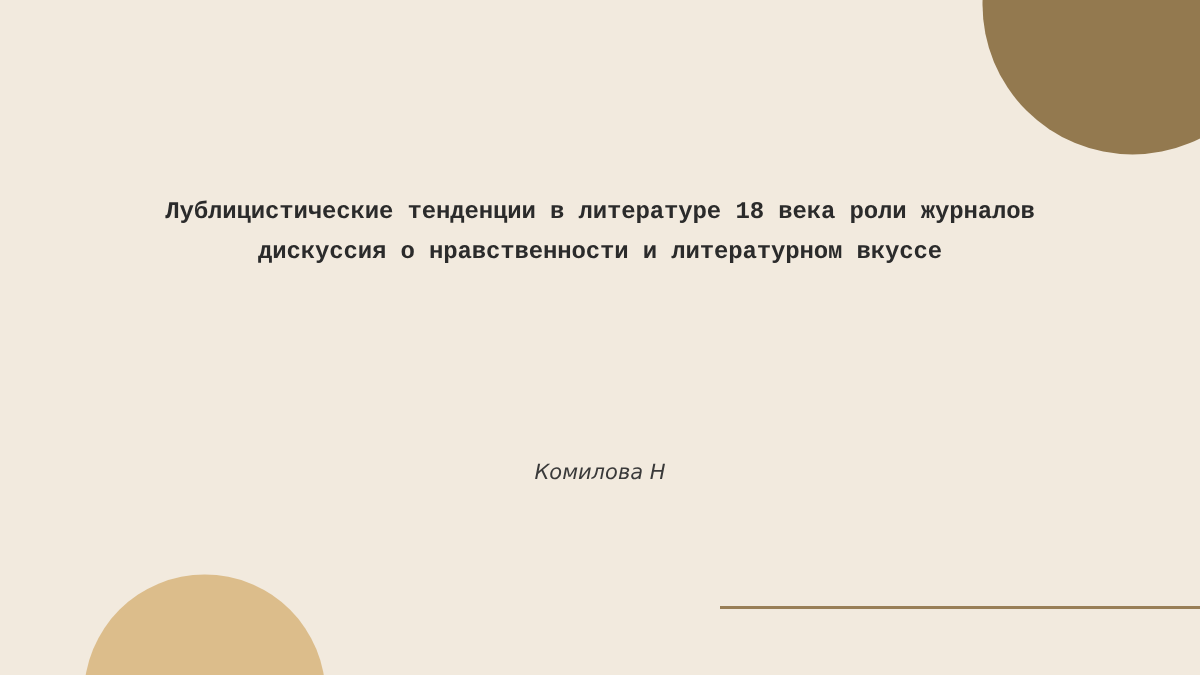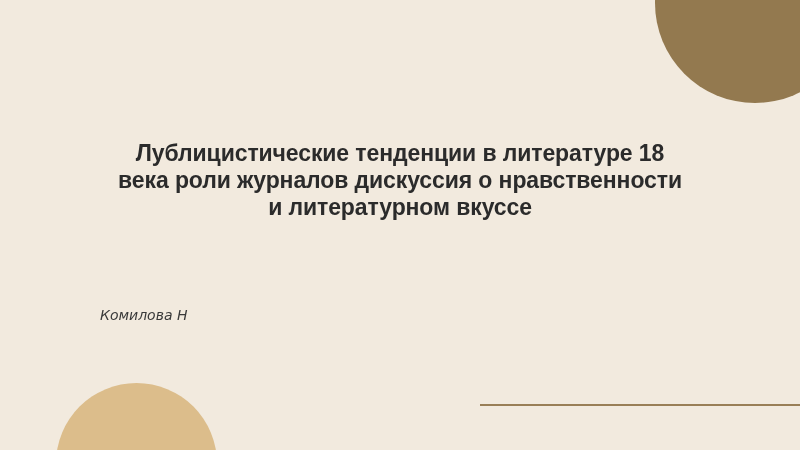--- a/index.html
+++ b/index.html
@@ -52,35 +52,35 @@
 
   
   #text-block {
     position: absolute;
     left: 100px;
     top: 128px;
     width: 600px;
     text-align: center;
   }
   #slide-title {
-    margin: 12px;
-    font-family: Liberation Sans, sans-serif;
-    font-size: 23px;
+    margin: 0;
+    font-family: Liberation Mono, monospace;
+    font-size: 16px;
     line-height: 27px;
     font-weight: 700;
     color: #2b2b2b;
     letter-spacing: -0.1px;
     white-space: pre-line;
   }
   #slide-author {
     position: absolute;
     left: 100px;
     top: 307px;
     width: 600px;
-    text-align: left;
+    text-align: center;
     margin: 0;
     font-family: "DejaVu Sans", sans-serif;
     font-size: 14px;
     font-style: italic;
     font-weight: 400;
     color: #3a3a3a;
   }
 </style>
 </head>
 <body>

